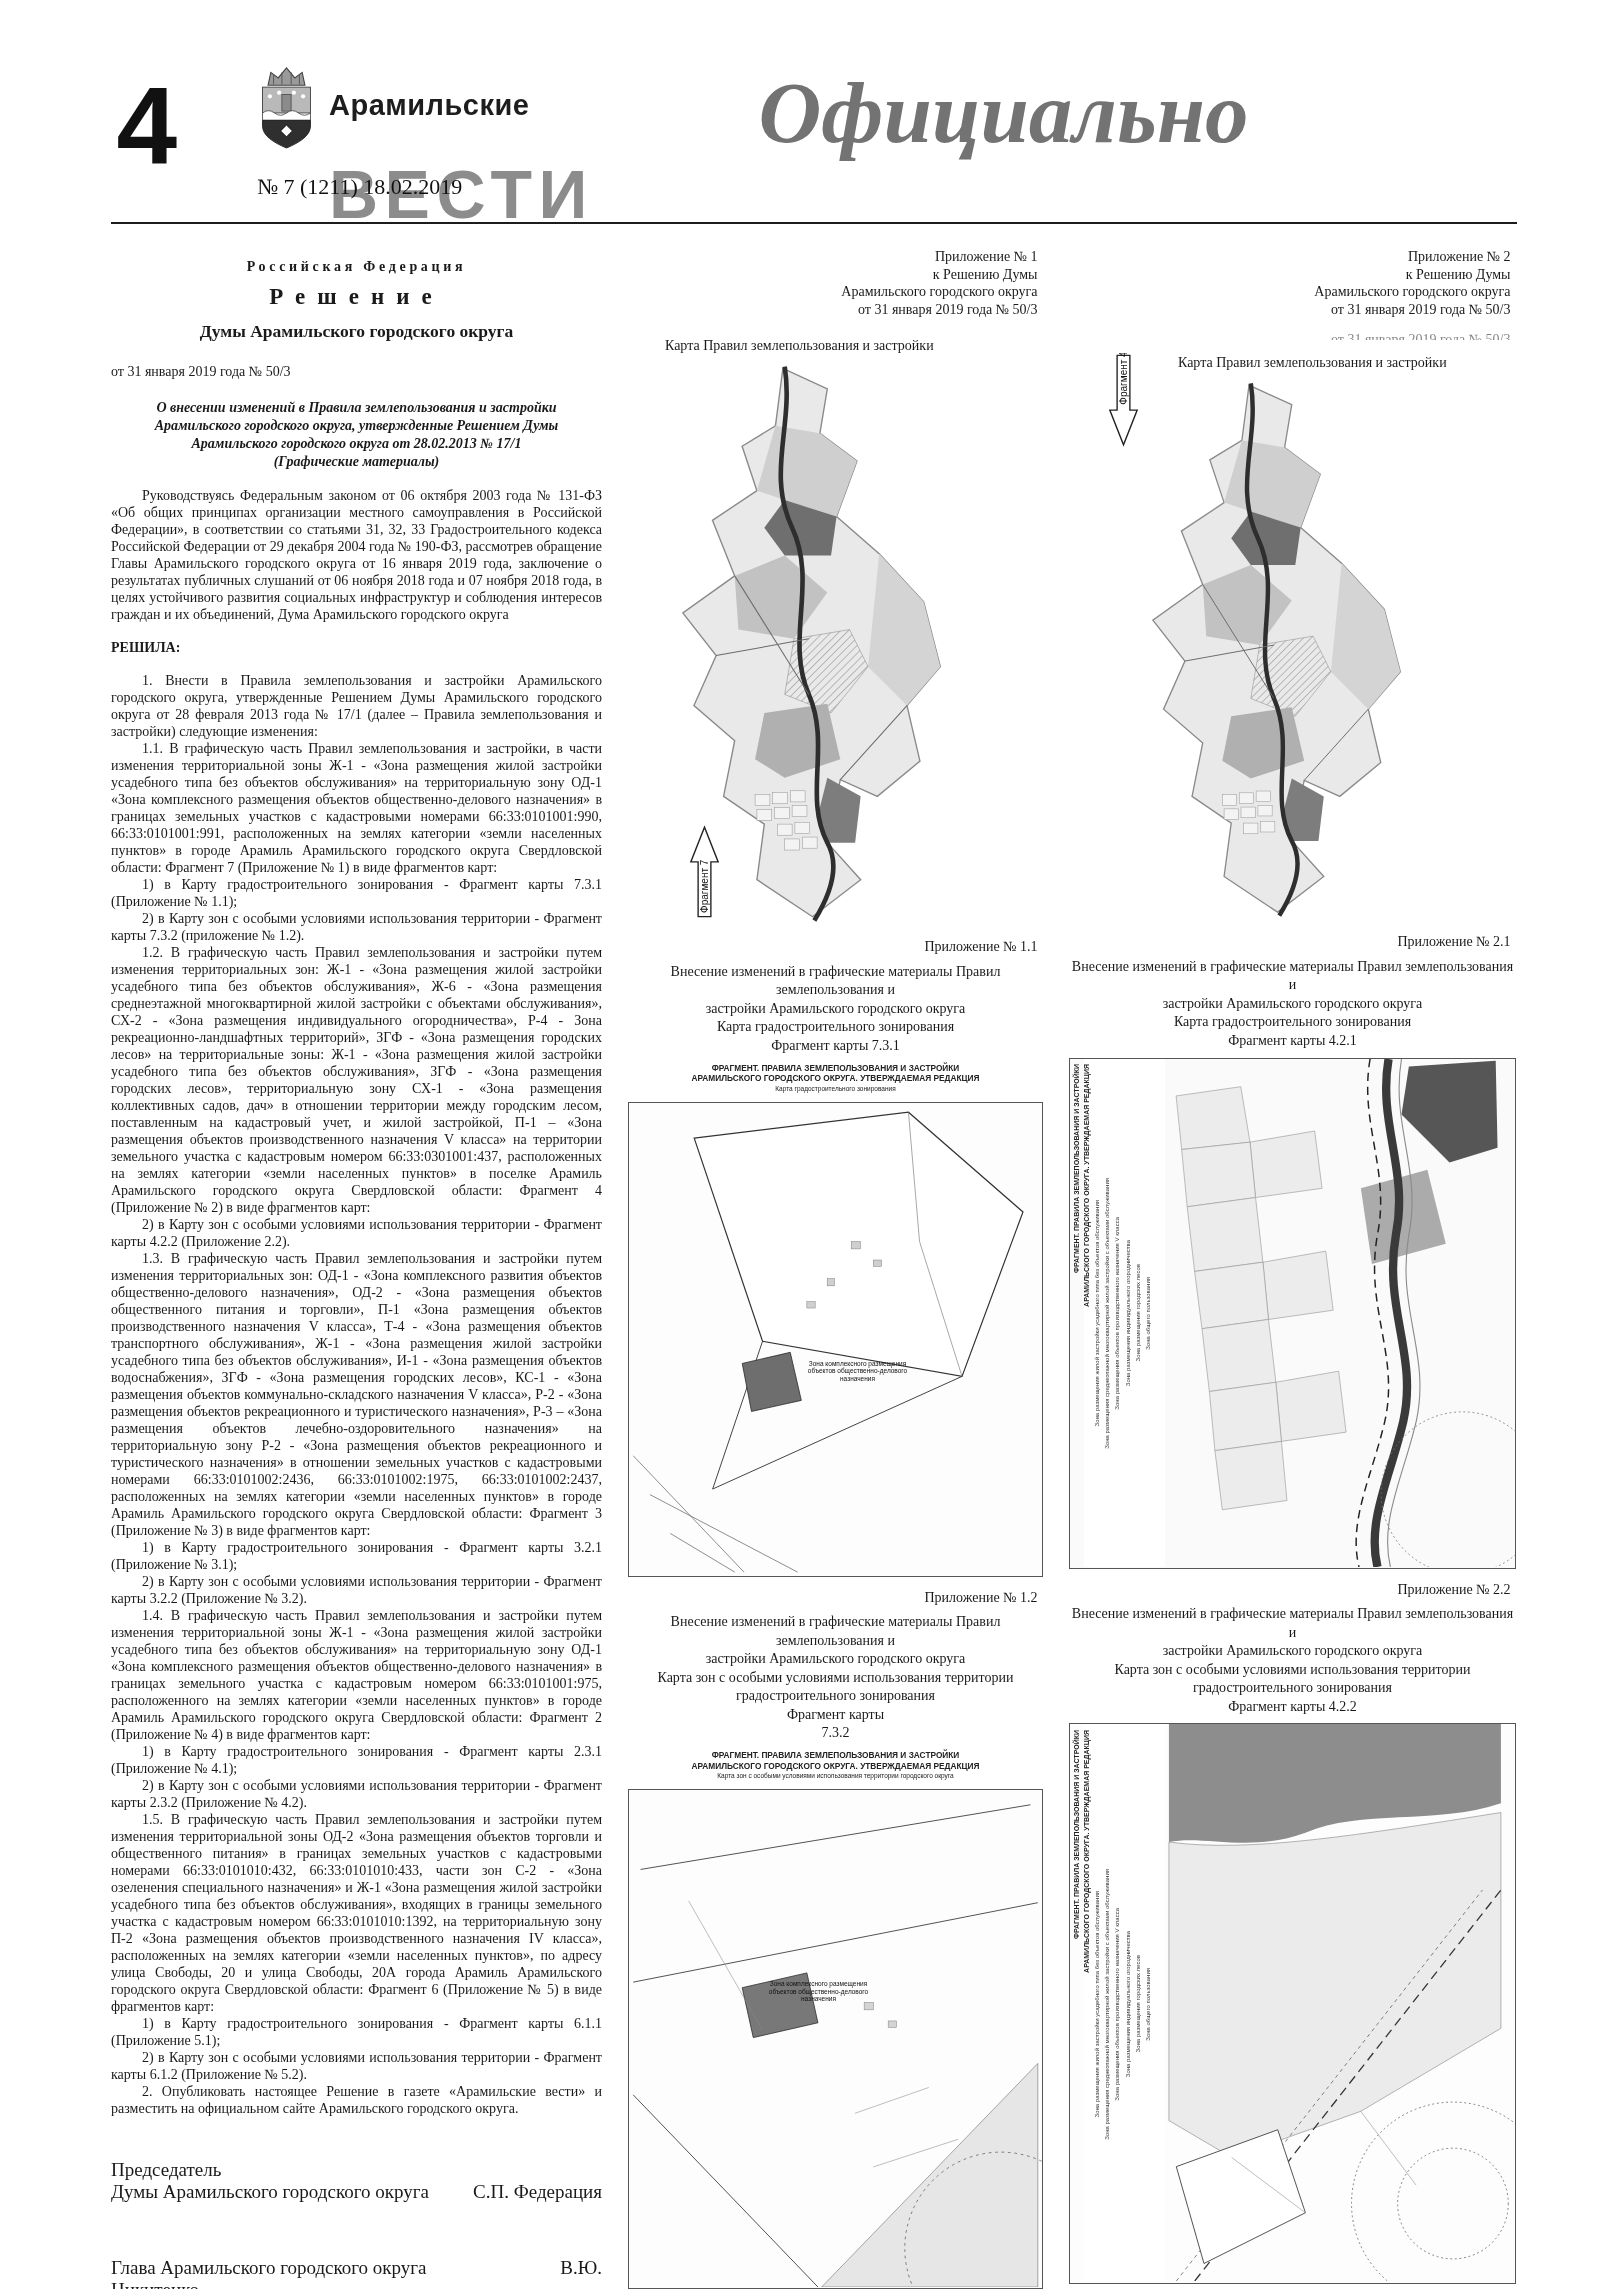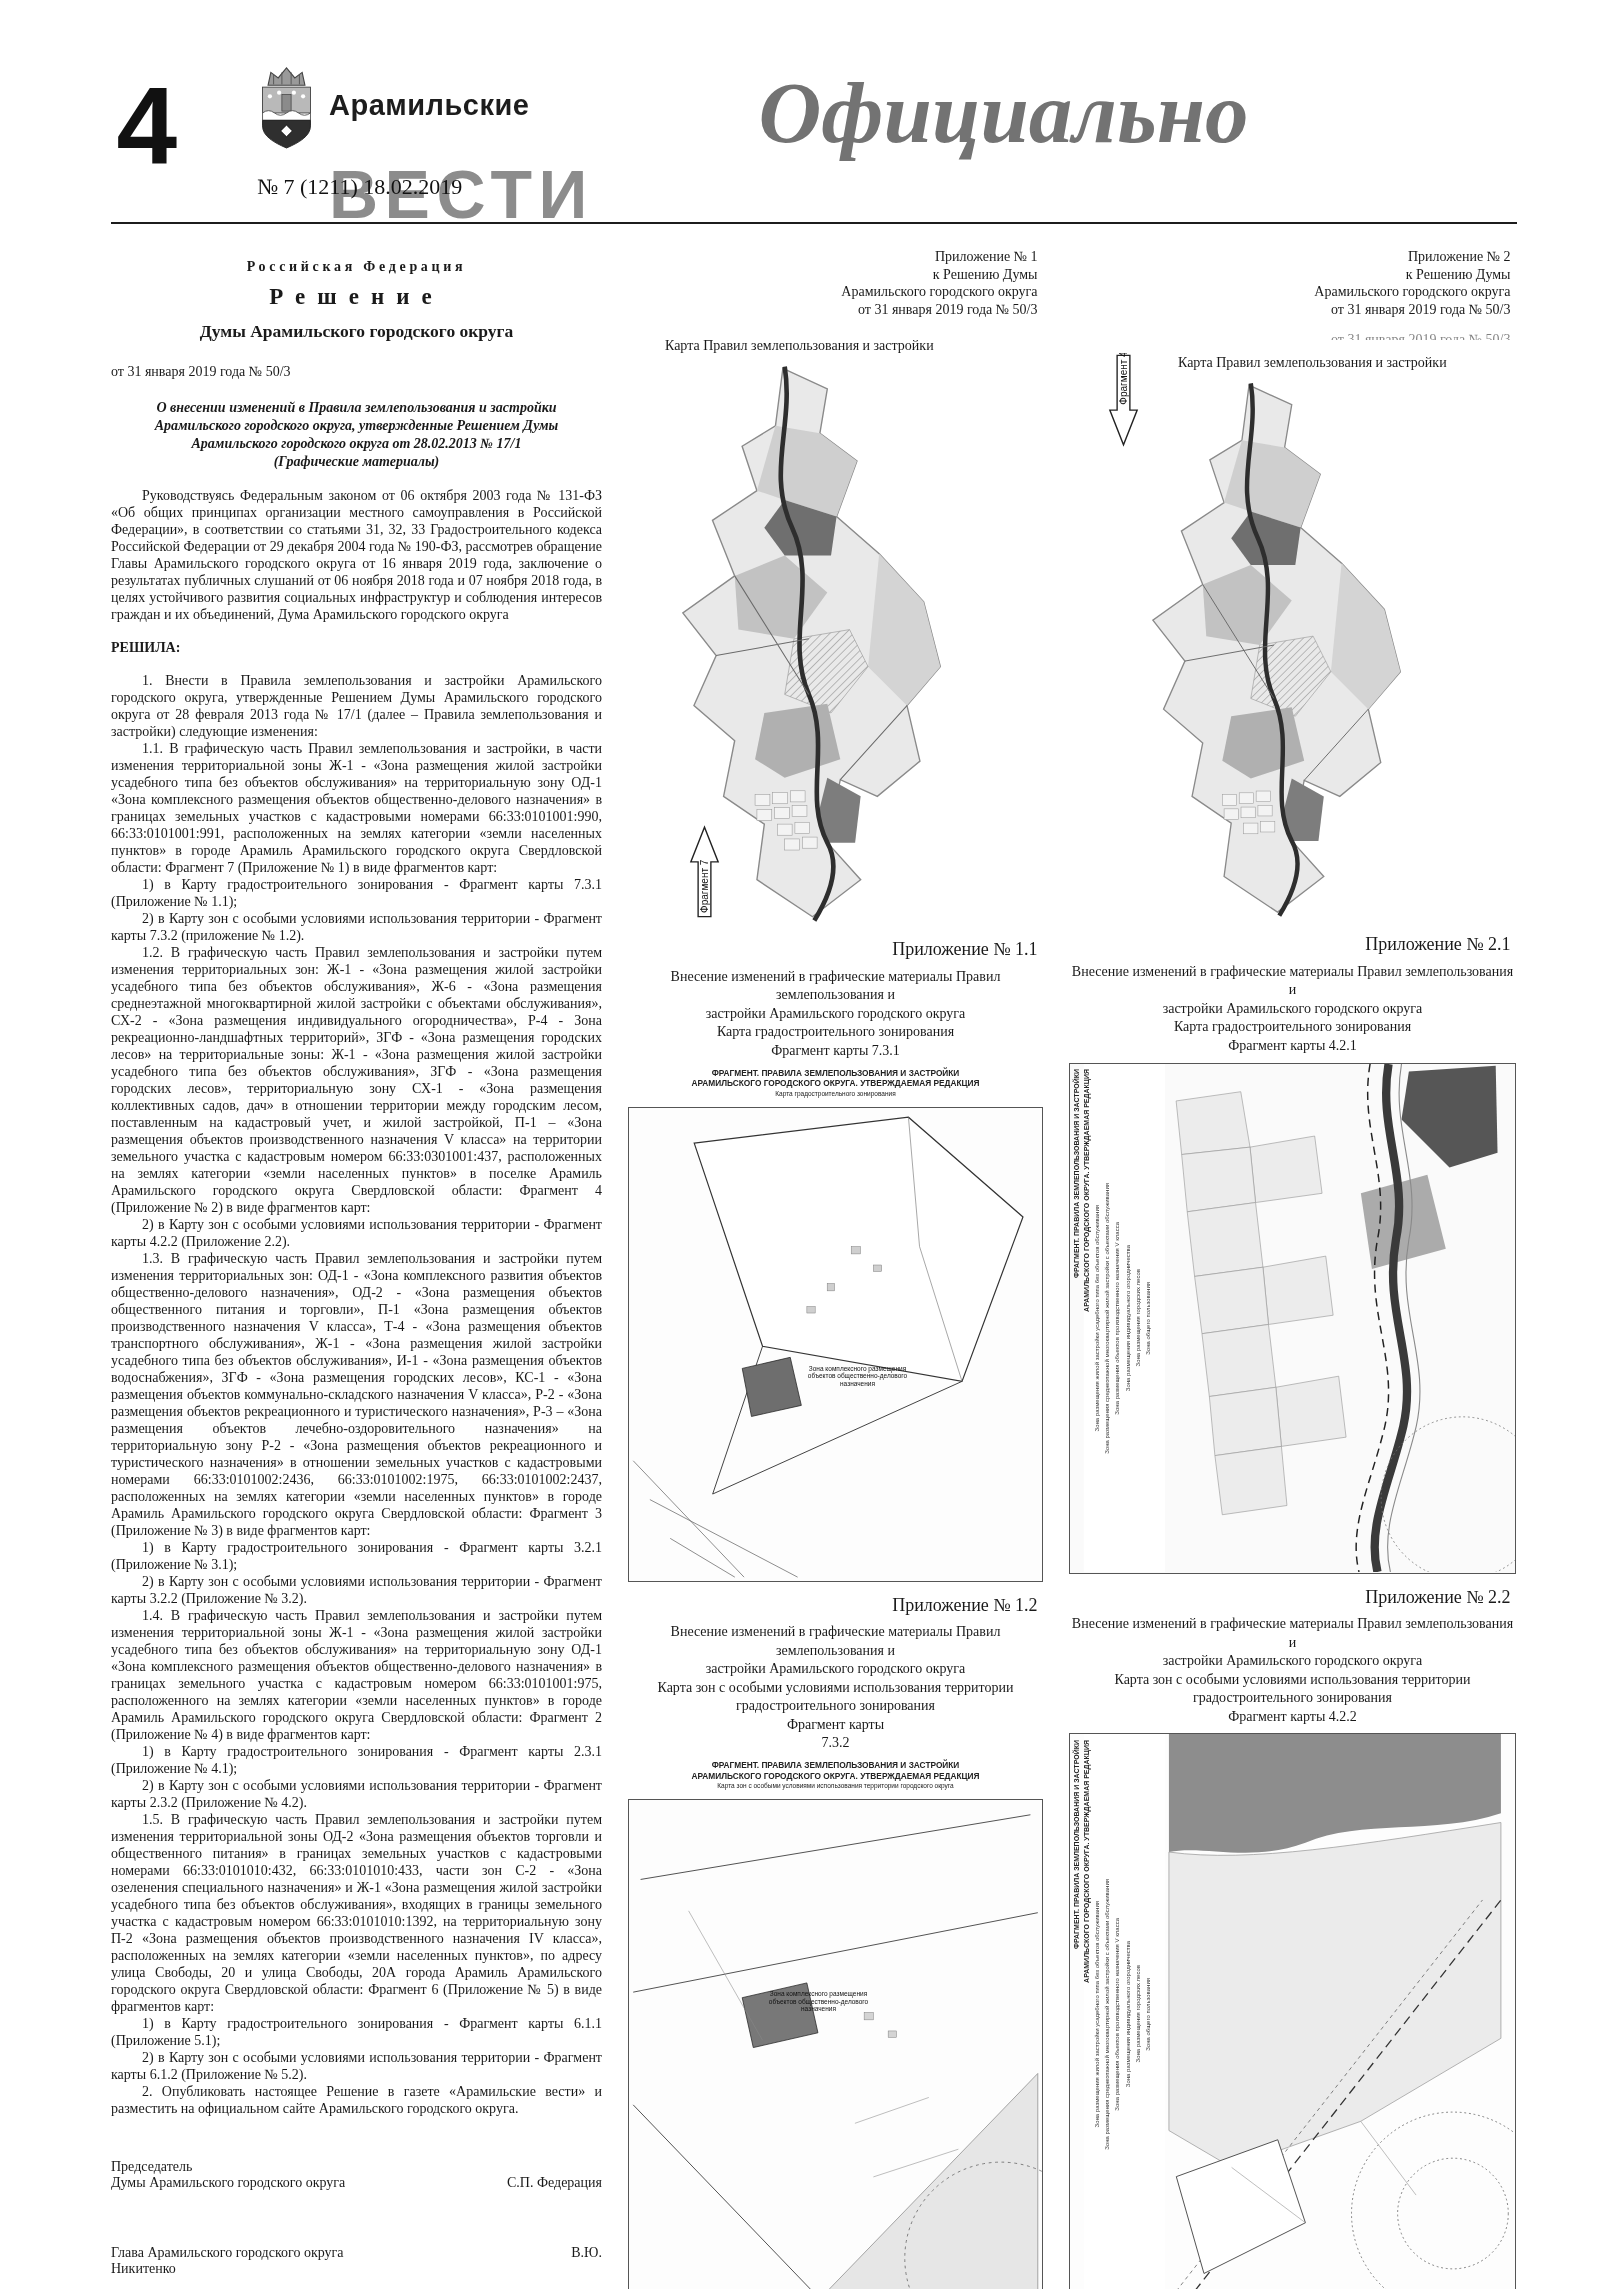--- a/index.html
+++ b/index.html
@@ -25,30 +25,30 @@
   
   .country{margin-top:24px;text-align:center;font-weight:bold;font-size:14px;letter-spacing:3.7px;}
   .doc-type{margin-top:9.2px;text-align:center;font-weight:bold;font-size:23px;letter-spacing:12px;}
   .authority{margin-top:11px;text-align:center;font-weight:bold;font-size:17.5px;}
   .date-line{margin-top:22px;font-size:14px;}
   .subject{margin-top:18.5px;text-align:center;font-weight:bold;font-style:italic;
            font-size:14px;line-height:18px;}
   .body{margin-top:16.6px;font-size:14px;line-height:17px;text-align:justify;}
   .body p{margin:0;text-indent:31px;}
   .resolved{margin:16.6px 0;font-weight:bold;font-size:14px;}
-  .sig{margin-top:42px;font-size:14px;}
+  .sig{margin-top:42px;font-size:19px;}
   .sig-row{display:flex;justify-content:space-between;}
   .sig2{margin-top:54px;}
   
   .appx-head{margin-top:13px;text-align:right;font-size:14px;line-height:17.5px;padding-right:5.5px;}
   .appx-head div{white-space:nowrap;}
   .ghost-line{height:9.2px;overflow:hidden;opacity:.55;}
   .map-title{margin-top:20px;margin-left:37px;font-size:14px;}
   .map-title-right{margin-top:14.8px;margin-left:109px;font-size:14px;}
-  .appx-label{margin-top:13px;text-align:right;font-size:18px;padding-right:5.5px;}
+  .appx-label{margin-top:13px;text-align:right;font-size:14px;padding-right:5.5px;}
   .sec-title{margin-top:7.4px;text-align:center;font-size:14px;line-height:18.5px;}
   .sub-caption{margin-top:7.4px;text-align:center;font-family:"Liberation Sans",sans-serif;
                font-size:8.3px;line-height:10.6px;font-weight:bold;color:#222;}
   .sub-caption .tiny{font-size:6.5px;font-weight:normal;}
   .map-frame{position:relative;margin-top:7.4px;}
   .map-box{position:relative;margin-top:7.4px;border:0.9px solid #555;background:#fdfdfd;}
   .zone-label{position:absolute;width:103px;font-family:"Liberation Sans",sans-serif;
               font-size:6.5px;line-height:7.4px;text-align:center;color:#111;}
   .frag-arrow{position:absolute;z-index:3;}
   .map-tall{position:relative;margin-top:7.4px;border:0.9px solid #555;background:#fafafa;}

